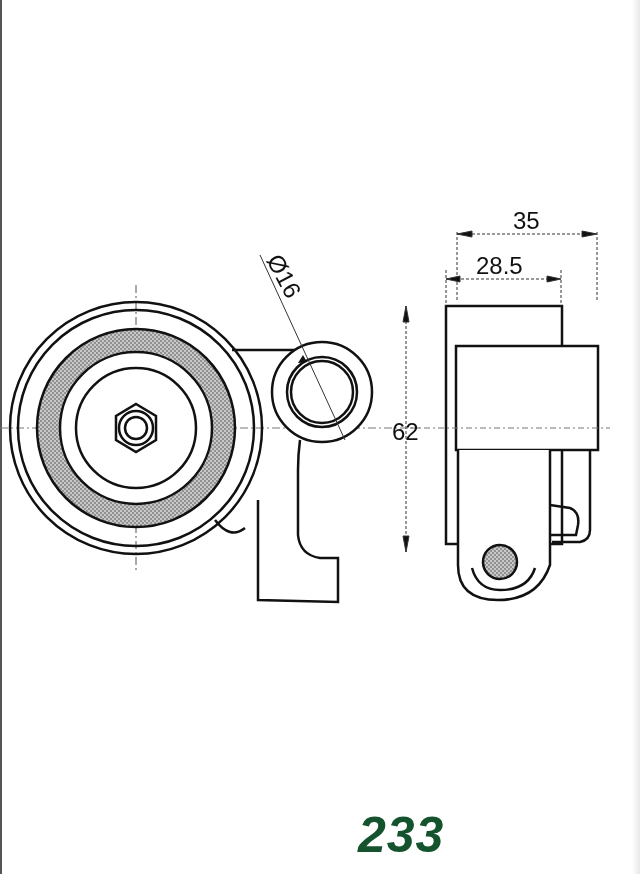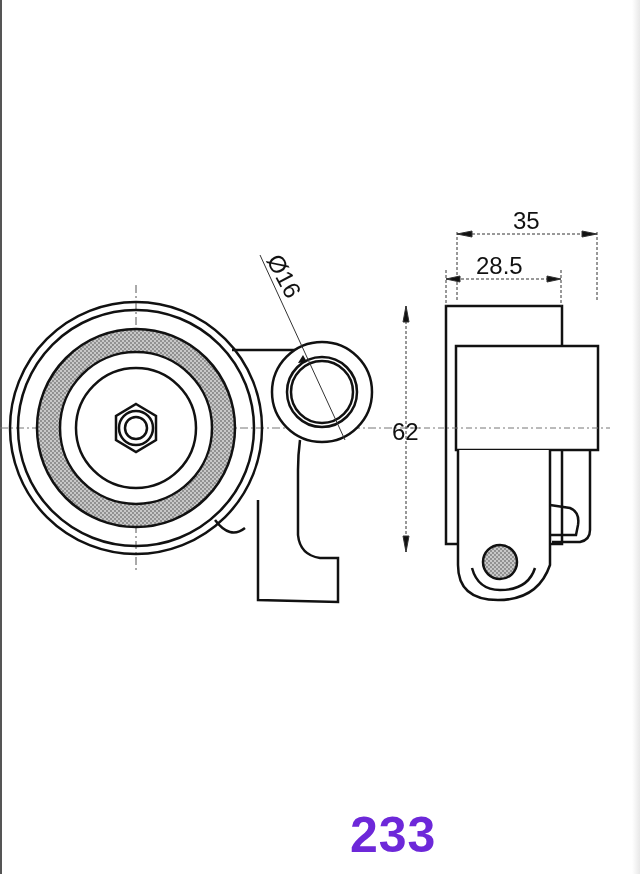--- a/index.html
+++ b/index.html
@@ -3,22 +3,22 @@
 <meta charset="utf-8">
 <style>
   html, body { margin: 0; padding: 0; background: #ffffff; }
   body { width: 640px; height: 874px; position: relative; overflow: hidden;
          font-family: "Liberation Sans", sans-serif; }
   .edge-left { position: absolute; left: 0; top: 0; width: 2px; height: 874px; background: #555; }
   .edge-right { position: absolute; right: 0; top: 0; width: 8px; height: 874px;
                 background: linear-gradient(to right, #fff, #e8e8e8); }
   svg.drawing { position: absolute; left: 0; top: 0; }
   .dim-text { font-family: "Liberation Sans", sans-serif; font-size: 24px; fill: #111; }
-  .part-number { position: absolute; left: 350px; top: 806px; font-size: 50px; font-weight: bold;
-                 color: #6d28d9; letter-spacing: 1px; font-family: "Liberation Sans", sans-serif; }
+  .part-number { position: absolute; left: 358px; top: 806px; font-size: 50px; font-weight: bold;
+                 color: #14532d; letter-spacing: 1px; font-family: "Liberation Sans", sans-serif; font-style: italic; }
 </style>
 </head>
 <body>
 
 <div class="edge-left"></div>
 <div class="edge-right"></div>
 
 <svg class="drawing" width="640" height="874" viewBox="0 0 640 874">
   <defs>
     <pattern id="hatch" width="4" height="4" patternUnits="userSpaceOnUse">

